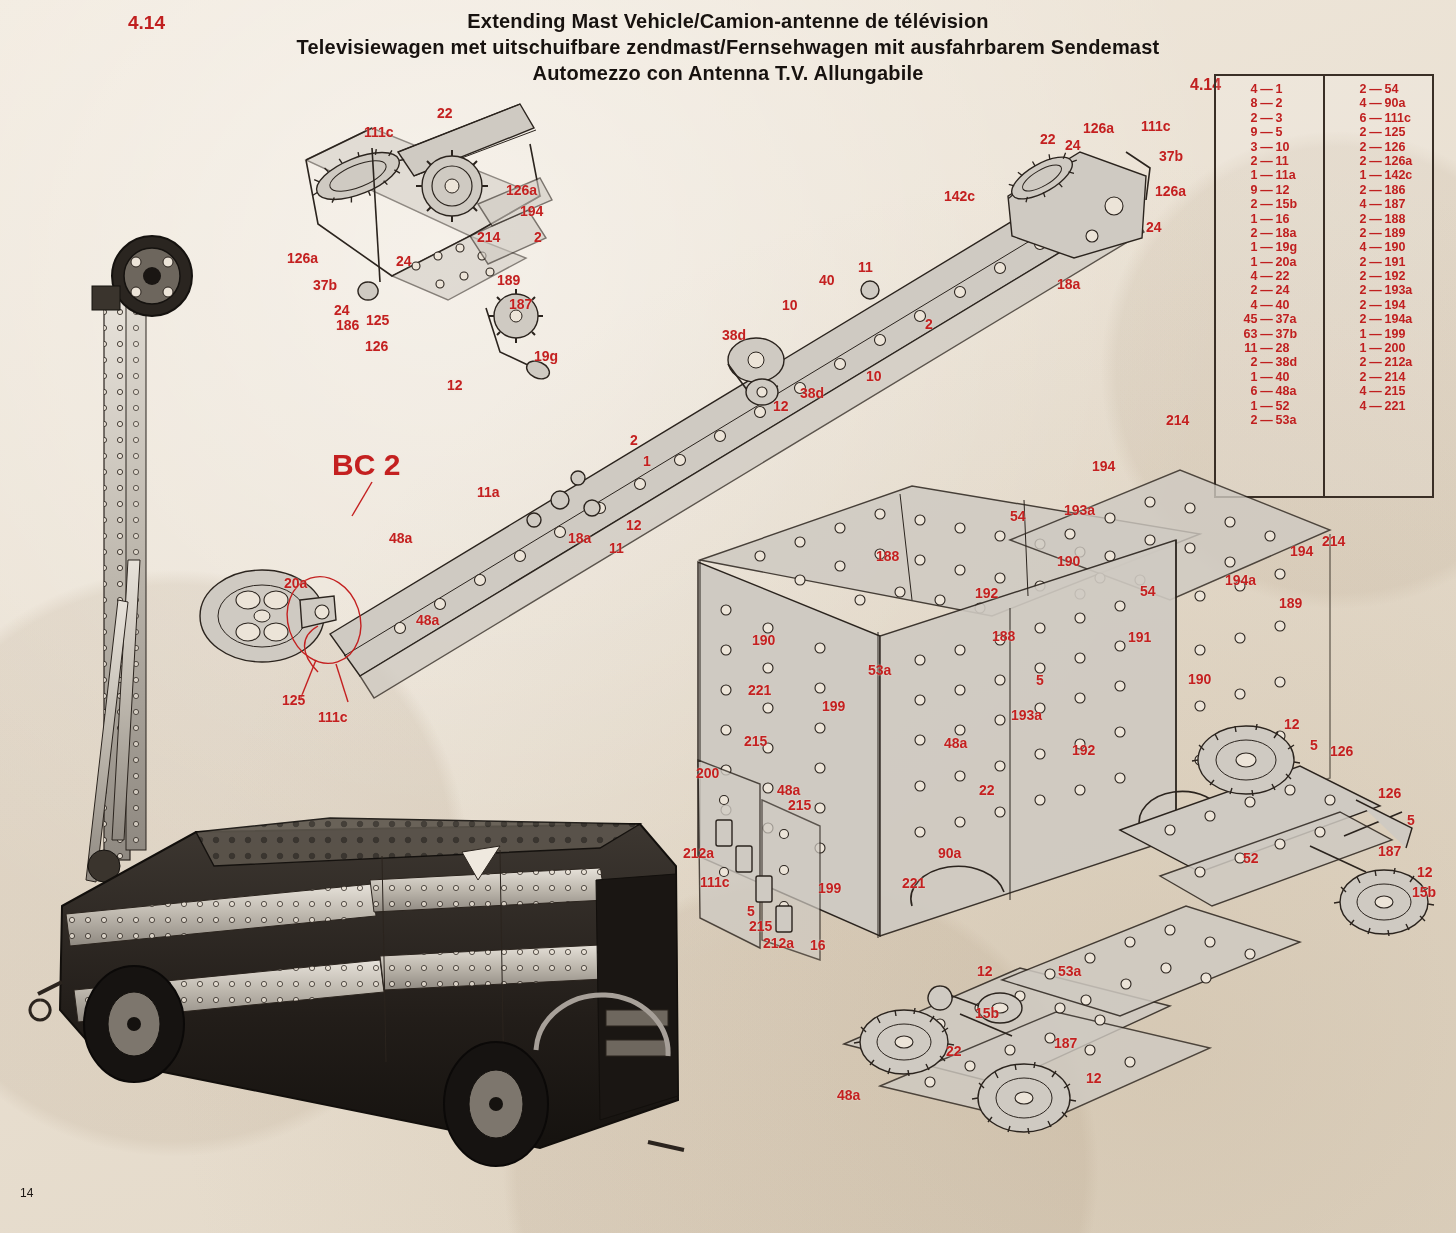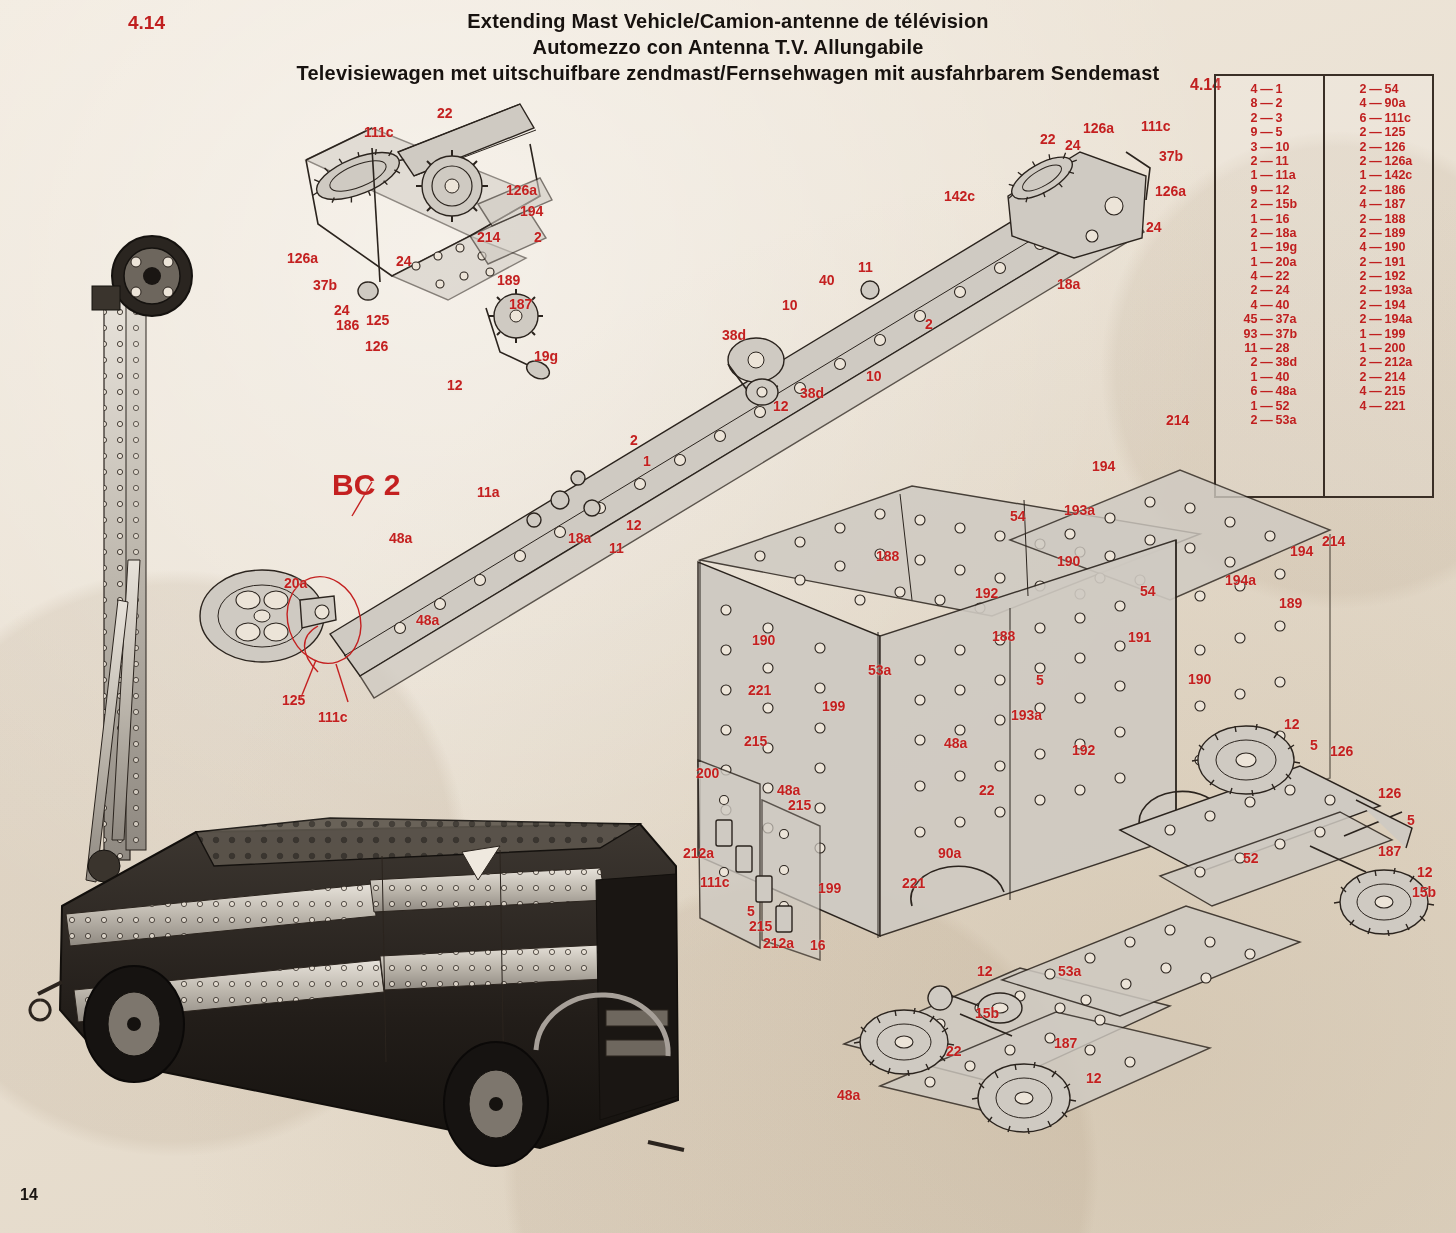--- a/index.html
+++ b/index.html
@@ -35,21 +35,21 @@
   #h2{font-size:20px;line-height:26px;}
   #h3{font-size:20px;line-height:26px;}
   #sec-left{
     position:absolute;left:128px;top:12px;
     color:#c01f1f;font-size:19px;font-weight:bold;
   }
   #sec-right{
     position:absolute;left:1190px;top:76px;
     color:#c01f1f;font-size:16px;font-weight:bold;
   }
-  #page-num{position:absolute;left:20px;top:1186px;font-size:16px;color:#1a1512;font-weight:bold;}
+  #page-num{position:absolute;left:20px;top:1186px;font-size:12px;color:#1a1512;font-weight:normal;}
 
   
   #parts-box{
     position:absolute;left:1214px;top:74px;width:216px;height:420px;
     border:2px solid #3a2f26;background:rgba(255,255,255,0.12);
   }
   #parts-box .cols{display:flex;height:100%;}
   #parts-box .col{
     flex:1;padding:6px 0 0 0;position:relative;
   }
@@ -78,22 +78,22 @@
   .redline{fill:none;stroke:#c42020;stroke-width:1.4;}
 </style>
 </head>
 <body>
 
 <div id="paper"></div>
 
 <div id="sec-left">4.14</div>
 <div id="header">
   <div class="h-line" id="h1">Extending Mast Vehicle/Camion-antenne de télévision</div>
+  <div class="h-line" id="h2">Televisiewagen met uitschuifbare zendmast/Fernsehwagen mit ausfahrbarem Sendemast</div>
   <div class="h-line" id="h3">Automezzo con Antenna T.V. Allungabile</div>
-  <div class="h-line" id="h2">Televisiewagen met uitschuifbare zendmast/Fernsehwagen mit ausfahrbarem Sendemast</div>
 </div>
 <div id="sec-right">4.14</div>
 <div id="page-num">14</div>
 
 <div id="parts-box">
   <div class="cols">
     <div class="col">
       <div class="prow">
           <span class="qty">4</span>
           <span class="dash">—</span>
@@ -173,21 +173,21 @@
           <span class="qty">4</span>
           <span class="dash">—</span>
           <span class="pn">40</span>
         </div>
       <div class="prow">
           <span class="qty">45</span>
           <span class="dash">—</span>
           <span class="pn">37a</span>
         </div>
       <div class="prow">
-          <span class="qty">93</span>
+          <span class="qty">63</span>
           <span class="dash">—</span>
           <span class="pn">37b</span>
         </div>
       <div class="prow">
           <span class="qty">11</span>
           <span class="dash">—</span>
           <span class="pn">28</span>
         </div>
       <div class="prow">
           <span class="qty">2</span>
@@ -768,21 +768,21 @@
     </g>
     <path d="M936 990 L996 1012" class="mk" stroke-width="3"></path>
     <path d="M940 986 a12 12 0 1 0 .1 0" class="mkf"></path>
     <path d="M960 1014 L1012 1036" class="mk" stroke-width="3"></path>
     <ellipse cx="1000" cy="1008" rx="22" ry="15" class="mkf"></ellipse>
     <ellipse cx="1000" cy="1008" rx="8" ry="5" class="hole"></ellipse>
   </g>
 </svg>
 
 <div class="layer">
-  <div class="lbl big" style="left:332px;top:468px;">BC 2</div>
+  <div class="lbl big" style="left:332px;top:448px;">BC 2</div>
 
   <div class="lbl" style="left:437px;top:105px;">22</div>
   <div class="lbl" style="left:364px;top:124px;">111c</div>
   <div class="lbl" style="left:506px;top:182px;">126a</div>
   <div class="lbl" style="left:520px;top:203px;">194</div>
   <div class="lbl" style="left:477px;top:229px;">214</div>
   <div class="lbl" style="left:534px;top:229px;">2</div>
   <div class="lbl" style="left:287px;top:250px;">126a</div>
   <div class="lbl" style="left:396px;top:253px;">24</div>
   <div class="lbl" style="left:497px;top:272px;">189</div>

